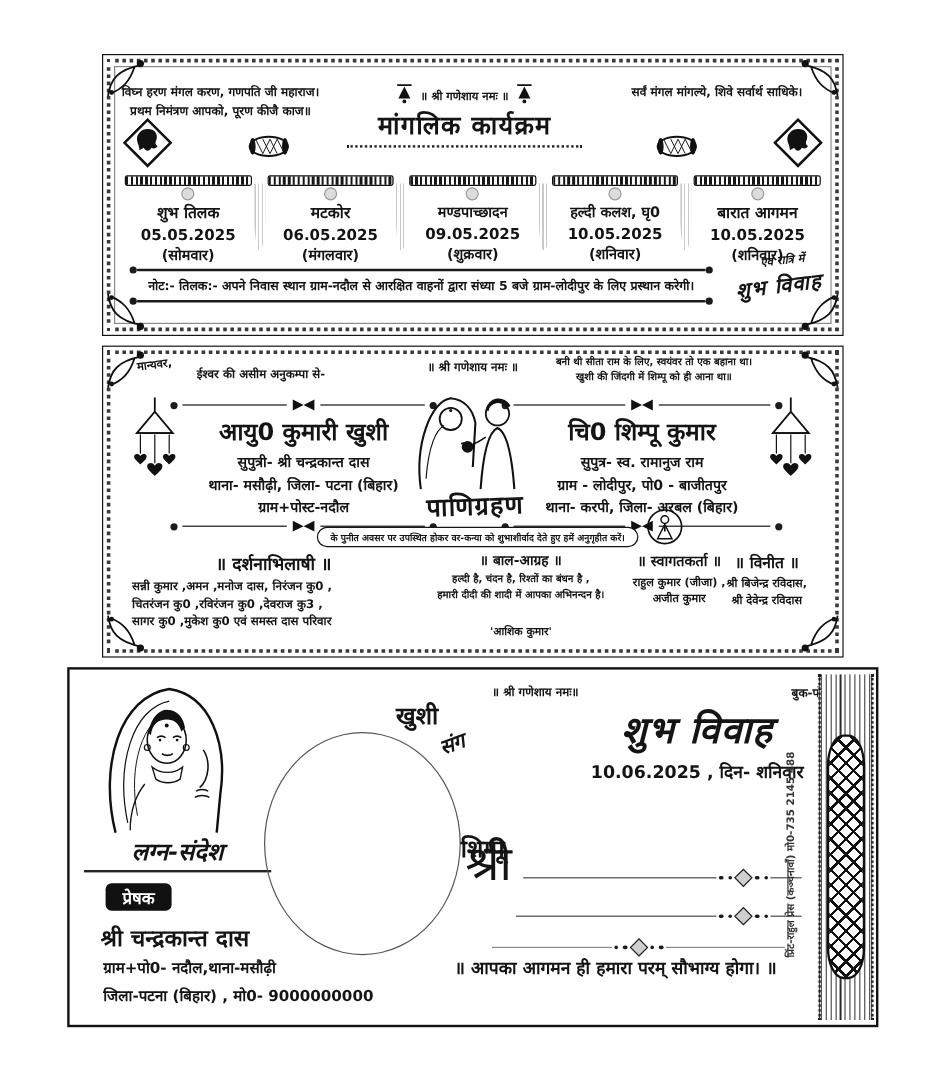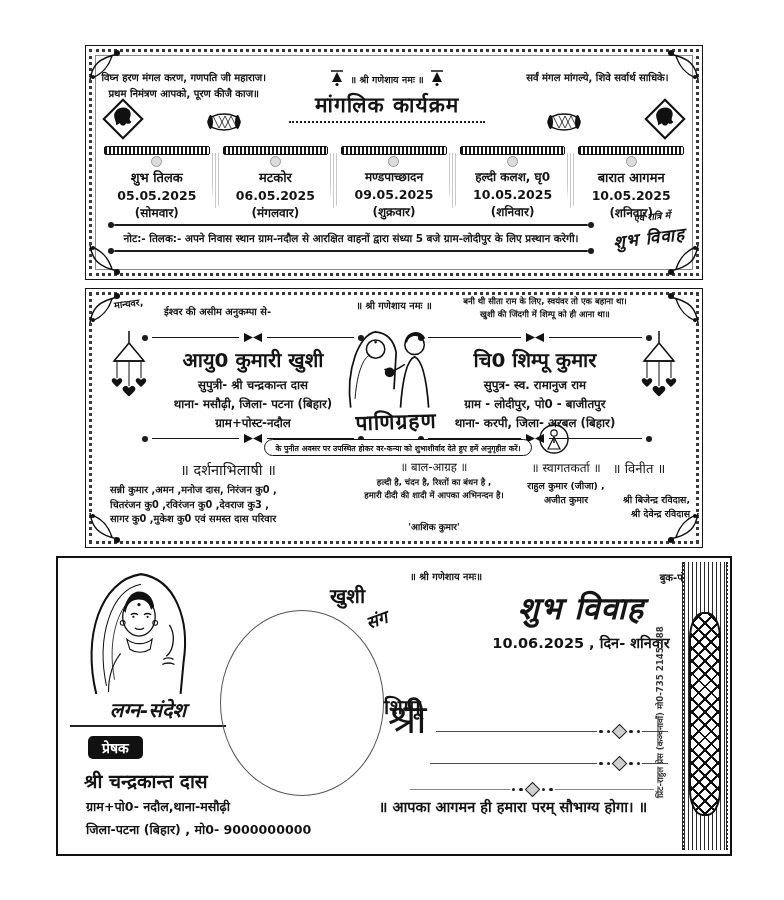--- a/index.html
+++ b/index.html
@@ -45,21 +45,21 @@
   .person.groom-side{right:50px;width:234px;}
   .rule-bow{display:flex;align-items:center;gap:4px;margin:3px 0;}
   .rule-bow i{flex:1;height:1.6px;background:#141414;}
   .pname{font-size:20px;font-weight:bold;white-space:nowrap;margin:2px 0;}
   .pline{font-size:11.8px;font-weight:bold;margin-top:3px;white-space:nowrap;}
   .couple-svg{position:absolute;left:252px;top:32px;}
   .ceremony{position:absolute;left:240px;top:118px;width:140px;text-align:center;font-size:21px;font-weight:bold;transform:rotate(-2deg);letter-spacing:1px;}
   .ribbon{position:absolute;left:178px;top:150px;width:258px;border:1.2px solid #141414;border-radius:11px;
           font-size:7.7px;font-weight:bold;text-align:center;padding:2.5px 4px;background:#fff;}
   .blk{position:absolute;top:170px;text-align:center;}
-  .blk-h{font-weight:normal;white-space:nowrap;}
+  .blk-h{font-weight:bold;white-space:nowrap;}
   .blk-l{font-weight:bold;line-height:1.5;}
   .chand{position:absolute;top:42px;}
   
   .p3{border:2px solid #111;}
   .bride-art{position:absolute;left:18px;top:8px;}
   .logo{position:absolute;left:12px;top:138px;width:156px;text-align:center;font-size:20px;font-weight:bold;
         font-style:italic;border-bottom:2px solid #222;padding-bottom:2px;}
   .sender-label{position:absolute;left:30px;top:178px;background:#111;color:#fff;font-size:14px;font-weight:bold;
         padding:2px 14px;border-radius:5px;}
   .sender-name{position:absolute;left:26px;top:210px;font-size:19px;font-weight:bold;}
@@ -404,21 +404,21 @@
     </div>
     <div class="blk" style="left:428px;width:104px;">
       <div class="blk-h" style="font-size:12px;">॥ स्वागतकर्ता ॥</div>
       <div class="blk-l" style="font-size:9.4px;margin-top:3px;">
         <div>राहुल कुमार (जीजा) ,</div>
         <div>अजीत कुमार</div>
       </div>
     </div>
     <div class="blk" style="left:502px;width:102px;">
       <div class="blk-h" style="font-size:13px;">॥ विनीत ॥</div>
-      <div class="blk-l" style="font-size:9.4px;margin-top:16px;text-align:right;">
+      <div class="blk-l" style="font-size:9.4px;margin-top:3px;">
         <div>श्री बिजेन्द्र रविदास,</div>
         <div>श्री देवेन्द्र रविदास</div>
       </div>
     </div>
   </div>
 
   <div class="panel p3" style="left:56px;top:556px;width:672px;height:296px;">
 
     <div class="bride-art">
       <svg width="132" height="132" viewBox="0 0 130 130">

